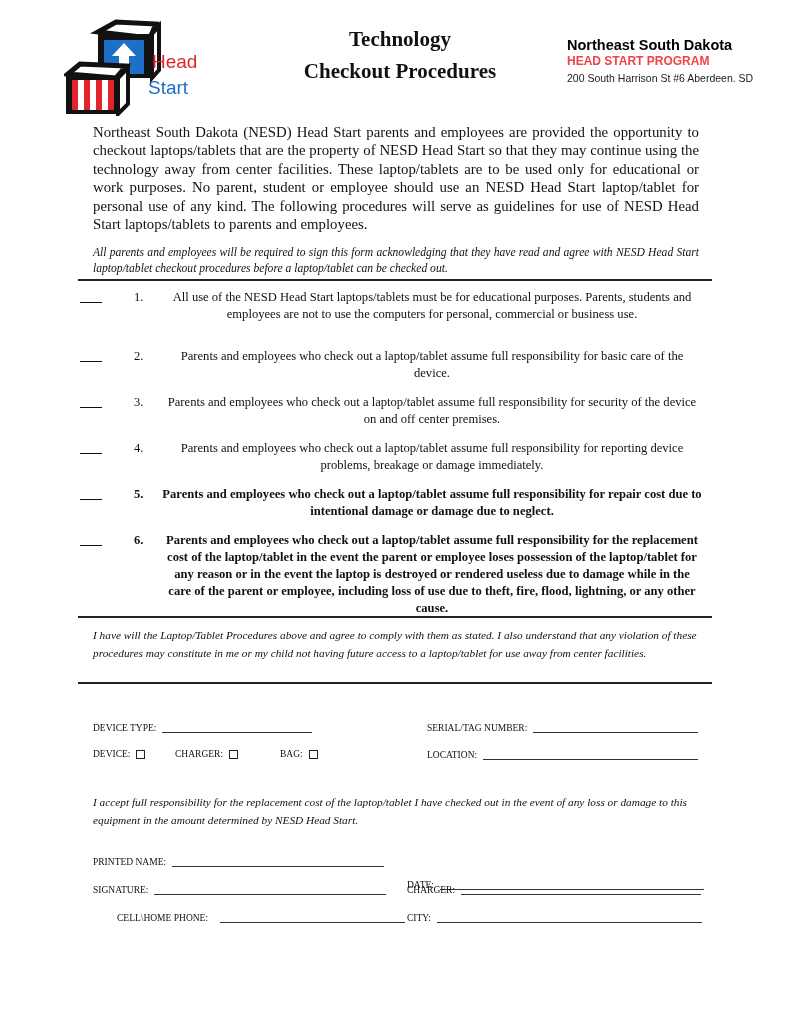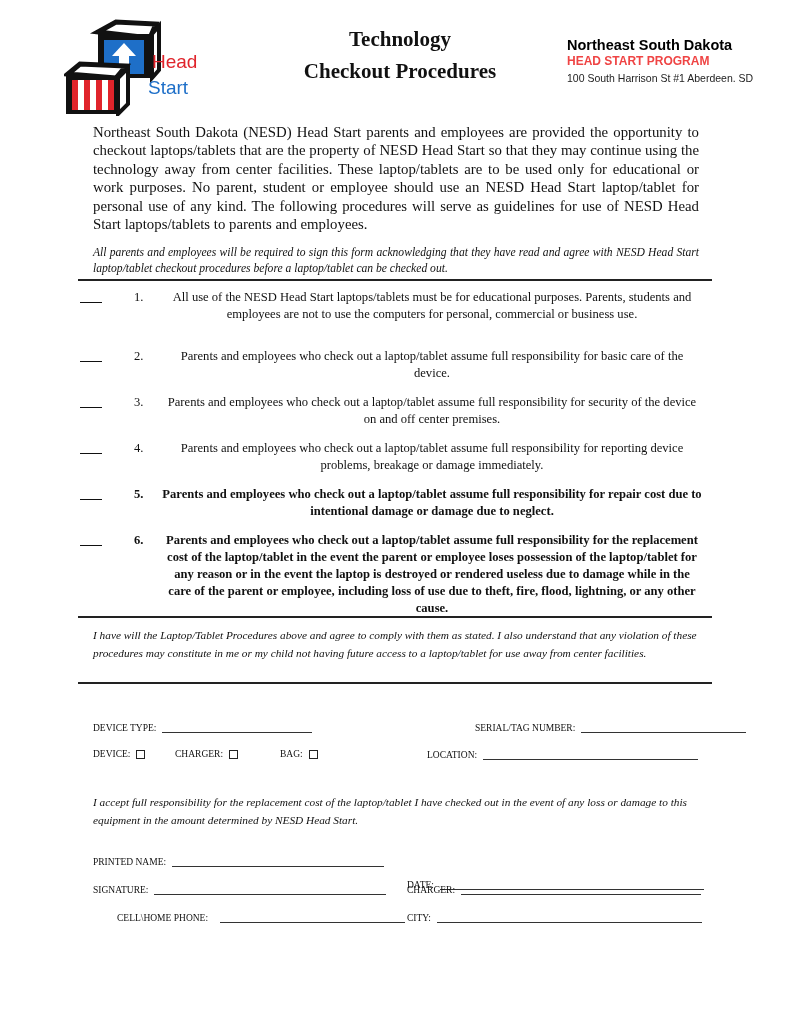--- a/index.html
+++ b/index.html
@@ -59,21 +59,21 @@
   </g>
   <text x="88" y="52" font-family="Liberation Sans, sans-serif" font-size="19" fill="#e0242b">Head</text>
   <text x="84" y="78" font-family="Liberation Sans, sans-serif" font-size="19" fill="#1e6fc8">Start</text>
 </svg>
 
 <div class="abs title" style="top:24px;">Technology</div>
 <div class="abs title" style="top:56px;">Checkout Procedures</div>
 
 <div class="abs org org1">Northeast South Dakota</div>
 <div class="abs org org2">HEAD START PROGRAM</div>
-<div class="abs org org3">100 South Harrison St #1  Aberdeen. SD</div>
+<div class="abs org org3">200 South Harrison St #6  Aberdeen. SD</div>
 
 <div class="abs intro">Northeast South Dakota (NESD) Head Start parents and employees are provided the opportunity to checkout laptops/tablets that are the property of NESD Head Start so that they may continue using the technology away from center facilities. These laptop/tablets are to be used only for educational or work purposes. No parent, student or employee should use an NESD Head Start laptop/tablet for personal use of any kind. The following procedures will serve as guidelines for use of NESD Head Start laptops/tablets to parents and employees.</div>
 <div class="abs note">All parents and employees will be required to sign this form acknowledging that they have read and agree with NESD Head Start laptop/tablet checkout procedures before a laptop/tablet can be checked out.</div>
 <div class="abs rule" style="top:279px;"></div>
 
 <div class="abs item" style="top:289px;">
   <span class="blank"></span>
   <span class="num">1.</span>
   <span class="txt">All use of the NESD Head Start laptops/tablets must be for educational purposes. Parents, students and employees are not to use the computers for personal, commercial or business use.</span>
 </div>
@@ -104,21 +104,21 @@
 </div>
 <div class="abs rule" style="top:616px;"></div>
 
 <div class="abs agree">I have will the Laptop/Tablet Procedures above and agree to comply with them as stated. I also understand that any violation of these procedures may constitute in me or my child not having future access to a laptop/tablet for use away from center facilities.</div>
 <div class="abs rule" style="top:682px;"></div>
 
 <div class="abs field" style="left:93px; top:722px;">
   <span>DEVICE TYPE:</span>
   <span class="line" style="width:150px;"></span>
 </div>
-<div class="abs field" style="left:427px; top:722px;margin-left:48px;">
+<div class="abs field" style="left:427px; top:722px;">
   <span>SERIAL/TAG NUMBER:</span>
   <span class="line" style="width:165px;"></span>
 </div>
 <div class="abs field" style="left:93px; top:749px; align-items:center;">
   <span>DEVICE:</span>
   <span class="cb"></span>
 </div>
 <div class="abs field" style="left:175px; top:749px; align-items:center;">
   <span>CHARGER:</span>
   <span class="cb"></span>

